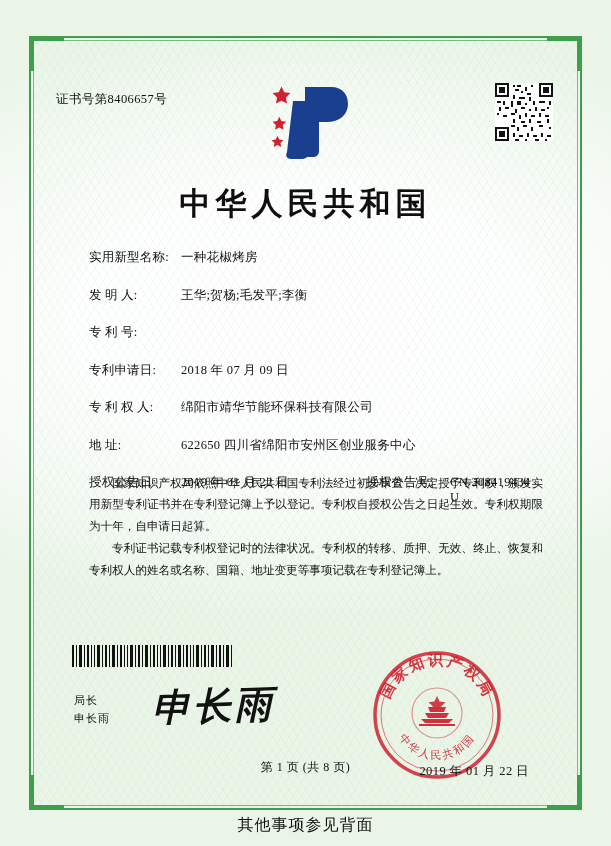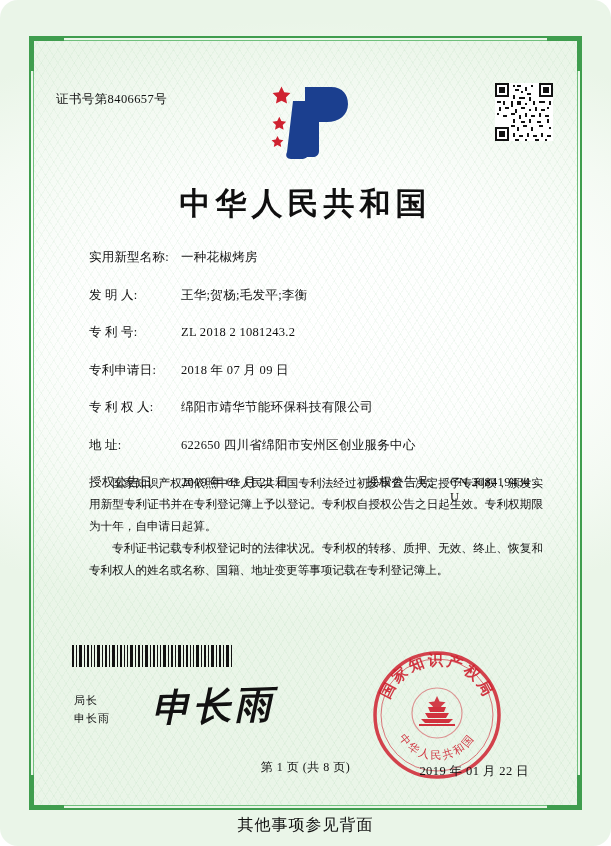--- a/index.html
+++ b/index.html
@@ -15,21 +15,20 @@
     overflow: hidden;
   }
 
   .page {
     position: relative;
     width: 611px;
     height: 846px;
     background:
       radial-gradient(ellipse 520px 300px at 50% 38%, #ffffff 0%, #fdfefd 45%, #f4faf3 75%, #eaf5e8 100%),
       #eef7ec;
-    border-radius: 18px;
   }
 
   
   .frame-outer {
     position: absolute;
     left: 29px;
     top: 36px;
     right: 29px;
     bottom: 36px;
     border: 2px solid #3f9d4e;
@@ -348,21 +347,20 @@
         <div class="field-value">一种花椒烤房</div>
       </div>
 
       <div class="field-row">
         <div class="field-label">发 明 人:</div>
         <div class="field-value">王华;贺杨;毛发平;李衡</div>
       </div>
 
       <div class="field-row">
         <div class="field-label">专 利 号:</div>
-        <div class="field-value">ZL 2018 2 1081243.2</div>
       </div>
 
       <div class="field-row">
         <div class="field-label">专利申请日:</div>
         <div class="field-value">2018 年 07 月 09 日</div>
       </div>
 
       <div class="field-row">
         <div class="field-label">专 利 权 人:</div>
         <div class="field-value">绵阳市靖华节能环保科技有限公司</div>

